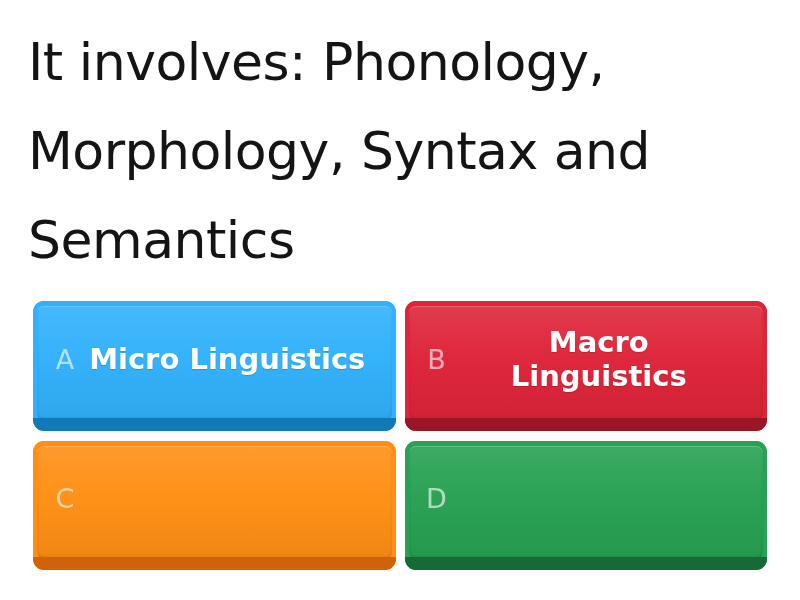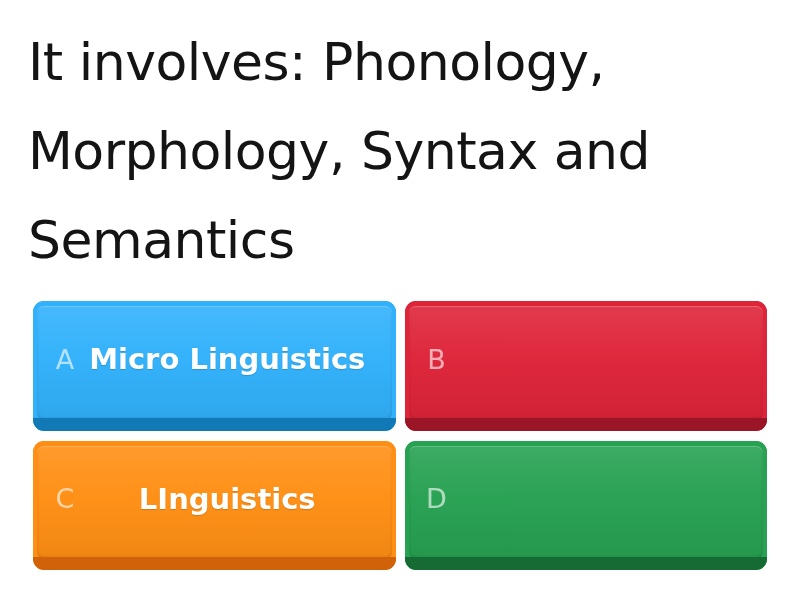--- a/index.html
+++ b/index.html
@@ -160,29 +160,29 @@
         <span class="option-letter" data-bind="options.0.letter">A</span>
         <span class="option-label" data-bind="options.0.label">Micro Linguistics</span>
       </span>
     </div>
 
     <div class="option-card" style="background: rgb(198, 32, 51);">
       <span class="face"></span>
       <span class="base-edge" style="background: rgb(154, 22, 38);"></span>
       <span class="content">
         <span class="option-letter" data-bind="options.1.letter">B</span>
+        <span class="option-label" data-bind="options.1.label">Macro Linguistics</span>
       </span>
     </div>
 
     <div class="option-card" style="background: rgb(249, 128, 18);">
       <span class="face"></span>
       <span class="base-edge" style="background: rgb(210, 98, 10);"></span>
       <span class="content">
         <span class="option-letter" data-bind="options.2.letter">C</span>
-        <span class="option-label" data-bind="options.2.label">LInguistics</span>
       </span>
     </div>
 
     <div class="option-card" style="background: rgb(35, 144, 73);">
       <span class="face"></span>
       <span class="base-edge" style="background: rgb(22, 107, 52);"></span>
       <span class="content">
         <span class="option-letter" data-bind="options.3.letter">D</span>
       </span>
     </div>

